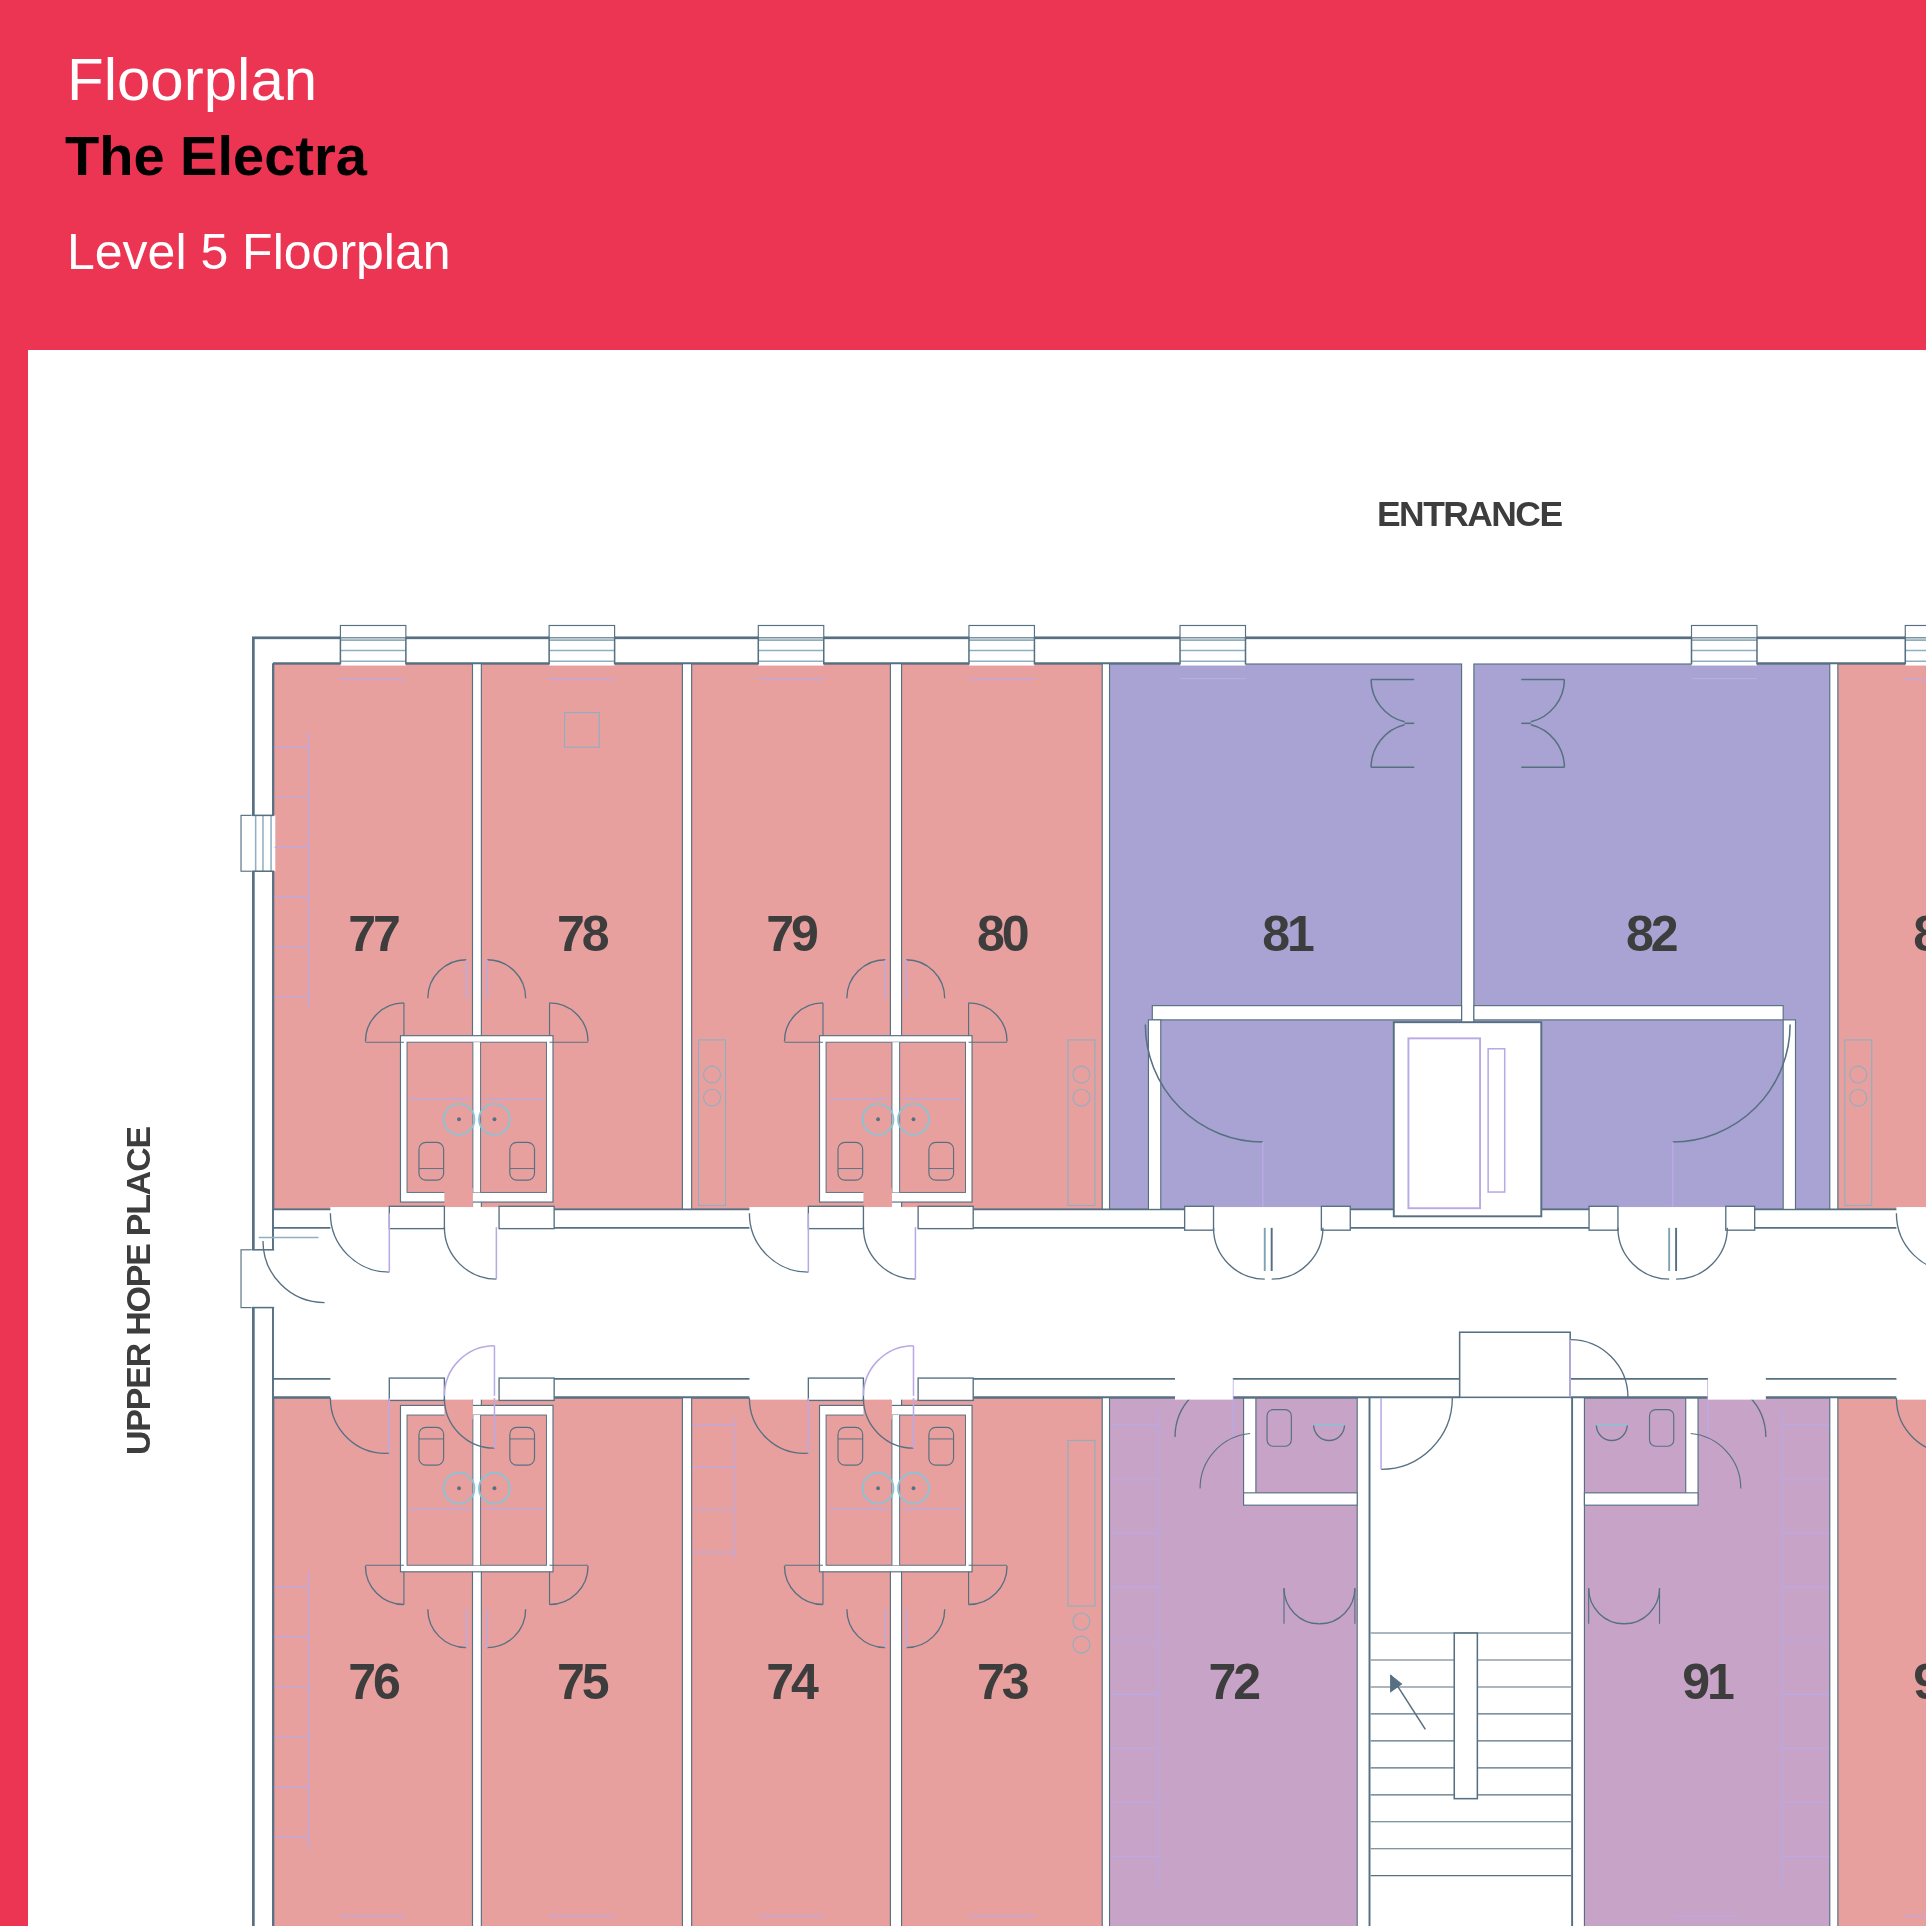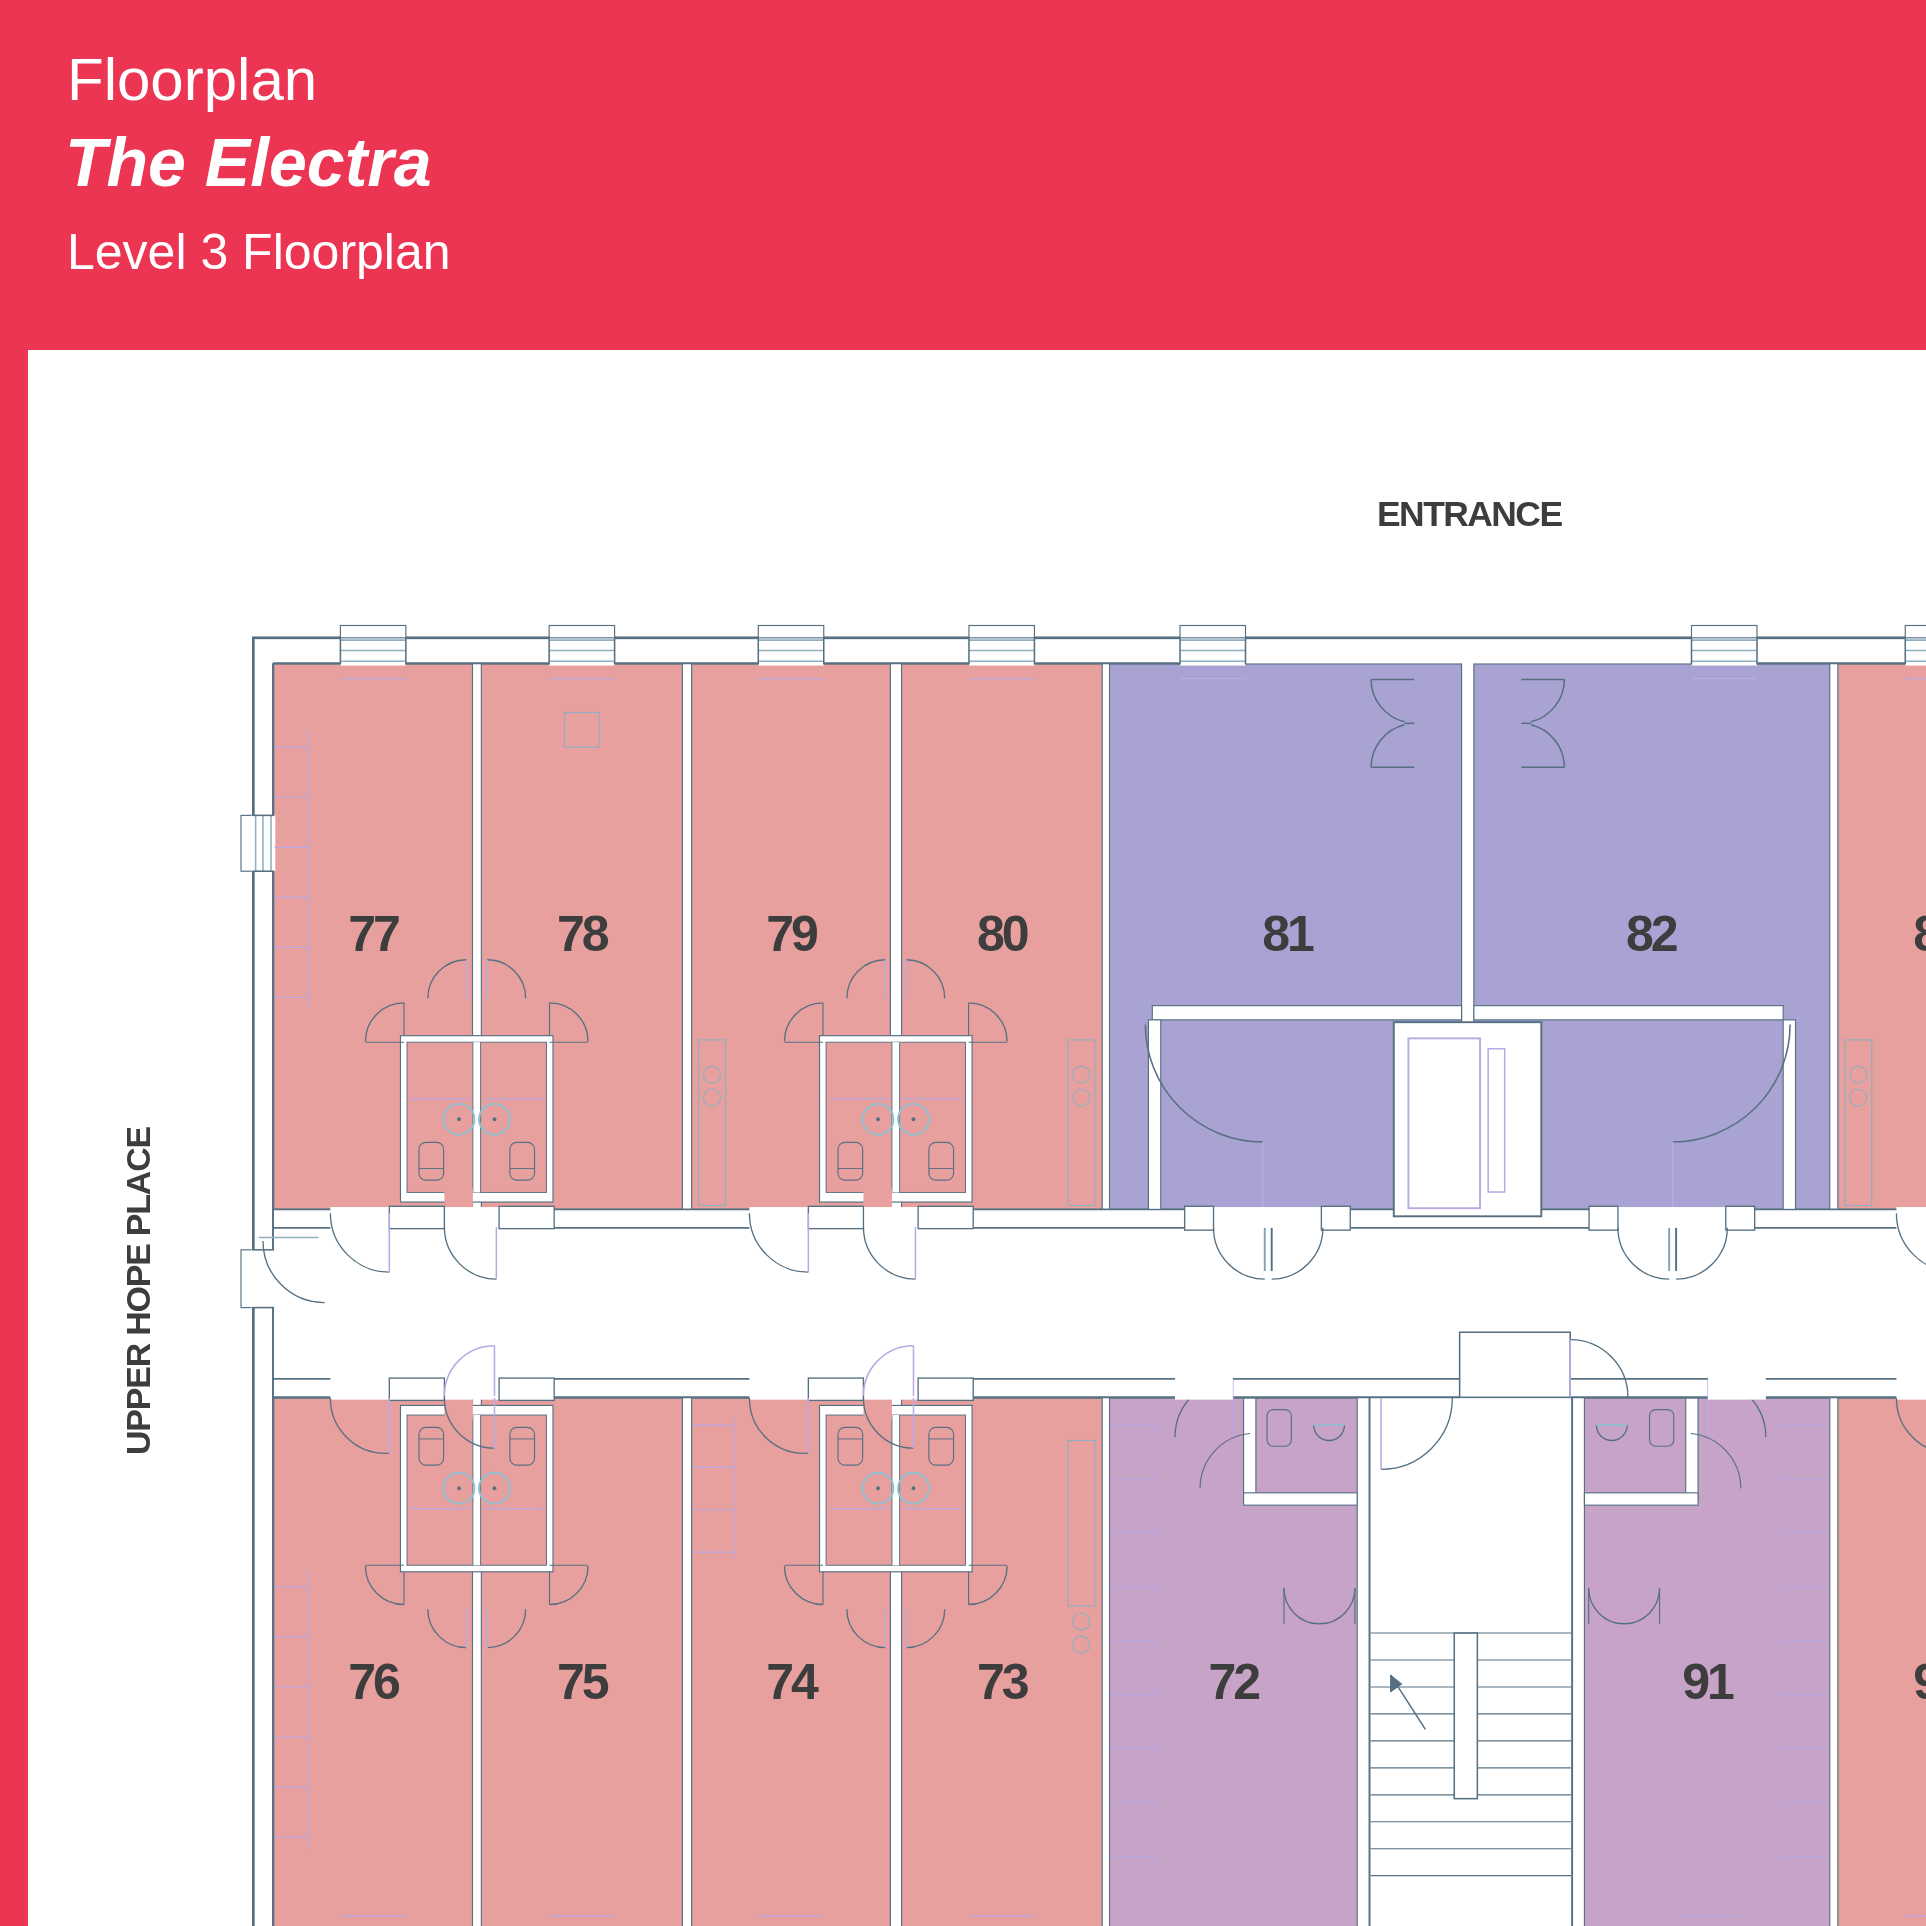--- a/index.html
+++ b/index.html
@@ -1,19 +1,19 @@
 <!DOCTYPE html>
 <html style="font-size:6.2px"><head><meta charset="utf-8">
 <style>
 html,body{margin:0;padding:0;overflow:hidden;}
 body{width:2937px;height:2542px;background:#ec3453;font-family:"Liberation Sans",sans-serif;}
 #page{position:relative;width:2937px;height:2542px;overflow:hidden;}
 #white{position:absolute;left:28px;top:350px;width:2881px;height:2167px;background:#ffffff;}
 #hdr1{position:absolute;left:67px;top:0;color:#fff;font-size:60px;font-weight:400;}
-#hdr2{position:absolute;left:65px;top:0;color:#ffffff;font-size:68px;font-weight:700;font-style:italic;}
+#hdr2{position:absolute;left:65px;top:0;color:#000000;font-size:56px;font-weight:700;}
 #hdr3{position:absolute;left:67px;top:0;color:#fff;font-size:50px;font-weight:400;}
 svg{position:absolute;left:0;top:0;}
 </style></head>
 <body>
 <div id="page">
 <div id="white"></div>
 <svg width="2937" height="2542" viewBox="0 0 7624 6600" font-family="Liberation Sans, sans-serif">
 <rect x="710" y="1724" width="516" height="1416" fill="#e8a09f" stroke="#567082" stroke-width="3"></rect>
 <rect x="1249" y="1724" width="522" height="1416" fill="#e8a09f" stroke="#567082" stroke-width="3"></rect>
 <rect x="1795" y="1724" width="516" height="1416" fill="#e8a09f" stroke="#567082" stroke-width="3"></rect>
@@ -543,14 +543,14 @@
 <text x="6189" y="5773" font-size="94" font-weight="700" fill="#3d3d3d" text-anchor="start" letter-spacing="-4">SILVER</text>
 <text x="6189" y="5953" font-size="94" font-weight="700" fill="#3d3d3d" text-anchor="start" letter-spacing="-4">GOLD</text>
 <text x="6189" y="6134" font-size="94" font-weight="700" fill="#3d3d3d" text-anchor="start" letter-spacing="-4">PLATINUM</text>
 <path d="M 455 6068 L 332 6094 L 418 6187 Z" fill="#ec3453"></path>
 <circle cx="306" cy="6203" r="112" fill="#ec3453"></circle>
 <circle cx="306" cy="6203" r="52" fill="#ffffff"></circle>
 <text x="541" y="6007" font-size="178" font-weight="700" fill="#ec3453" text-anchor="middle">N</text>
 </svg>
 <div id="hdr1" style="top:45px">Floorplan</div>
 <div id="hdr2" style="top:123px">The Electra</div>
-<div id="hdr3" style="top:223px">Level 3 Floorplan</div>
+<div id="hdr3" style="top:223px">Level 5 Floorplan</div>
 </div>
 
 </body></html>

